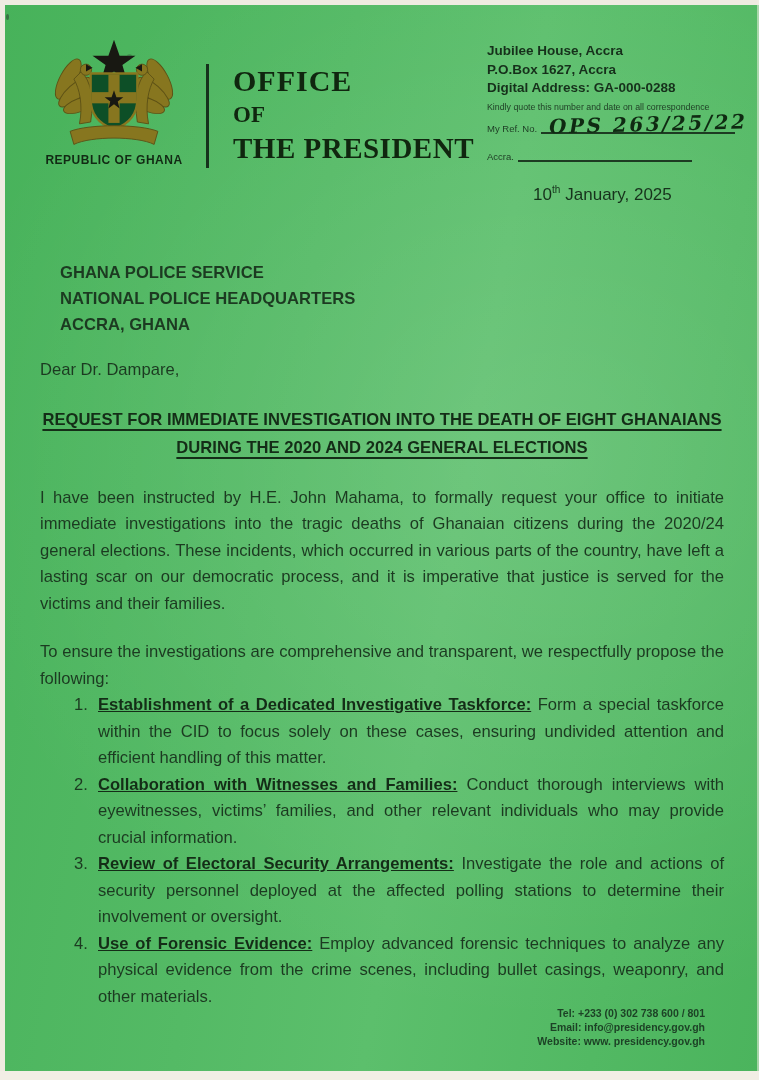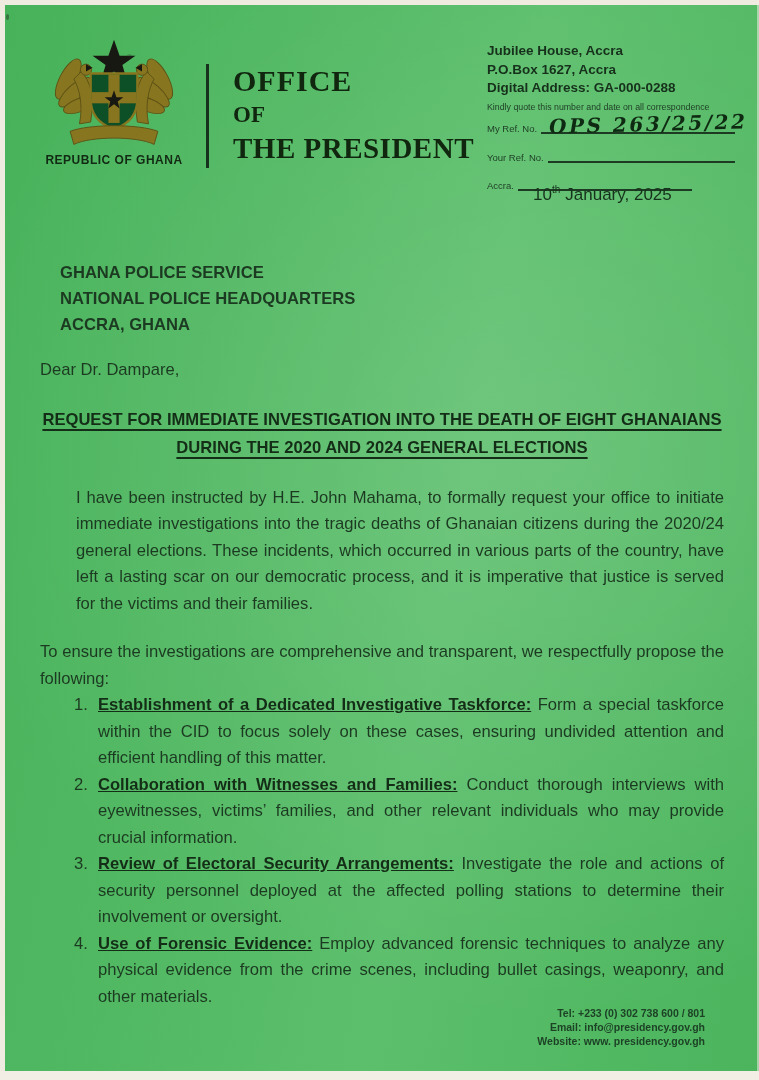--- a/index.html
+++ b/index.html
@@ -56,21 +56,21 @@
 
   
   .body{
     position:absolute;left:40px;top:260px;width:684px;
     font-size:16.6px;line-height:26.5px;color:#1c3a21;
   }
   .recipient{padding-left:20px;font-weight:700;line-height:26px;}
   .salutation{margin-top:19px;}
   .subject{margin-top:22px;text-align:center;font-weight:700;line-height:28px;color:#142d17;}
   .subject .u{text-decoration:underline;text-decoration-thickness:2px;text-underline-offset:3.5px;}
-  .para{margin-top:23px;text-align:justify;margin-left:36px;}
+  .para{margin-top:23px;text-align:justify;}
   .proposal-intro{margin-top:22px;text-align:justify;}
   .list-item{display:flex;}
   .num{width:24px;margin-left:34px;flex:none;}
   .li-text{flex:1;text-align:justify;}
   .li-title{color:#142d17;text-decoration:underline;}
 
   
   .footer{
     position:absolute;right:54px;bottom:32px;text-align:right;
     font-size:10.5px;line-height:14px;font-weight:700;color:#1d4226;
@@ -126,24 +126,20 @@
     <div class="addr-line">Jubilee House, Accra</div>
     <div class="addr-line">P.O.Box 1627, Accra</div>
     <div class="addr-line">Digital Address: GA-000-0288</div>
     <div class="quote-note">Kindly quote this number and date on all correspondence</div>
     <div class="ref-row">
       <span class="ref-label">My Ref. No.</span>
       <span class="ref-line">
         <span class="handwrite">OPS 263/25/22</span>
       </span>
     </div>
-    <div class="ref-row your">
-      <span class="ref-label">Your Ref. No.</span>
-      <span class="ref-line"></span>
-    </div>
     <div class="ref-row dt">
       <span class="ref-label">Accra.</span>
       <span class="ref-line"></span>
     </div>
   </div>
 
   <div class="date-line">
     <span>10</span><sup>th</sup><span class="date-rest">January, 2025</span>
   </div>
 

